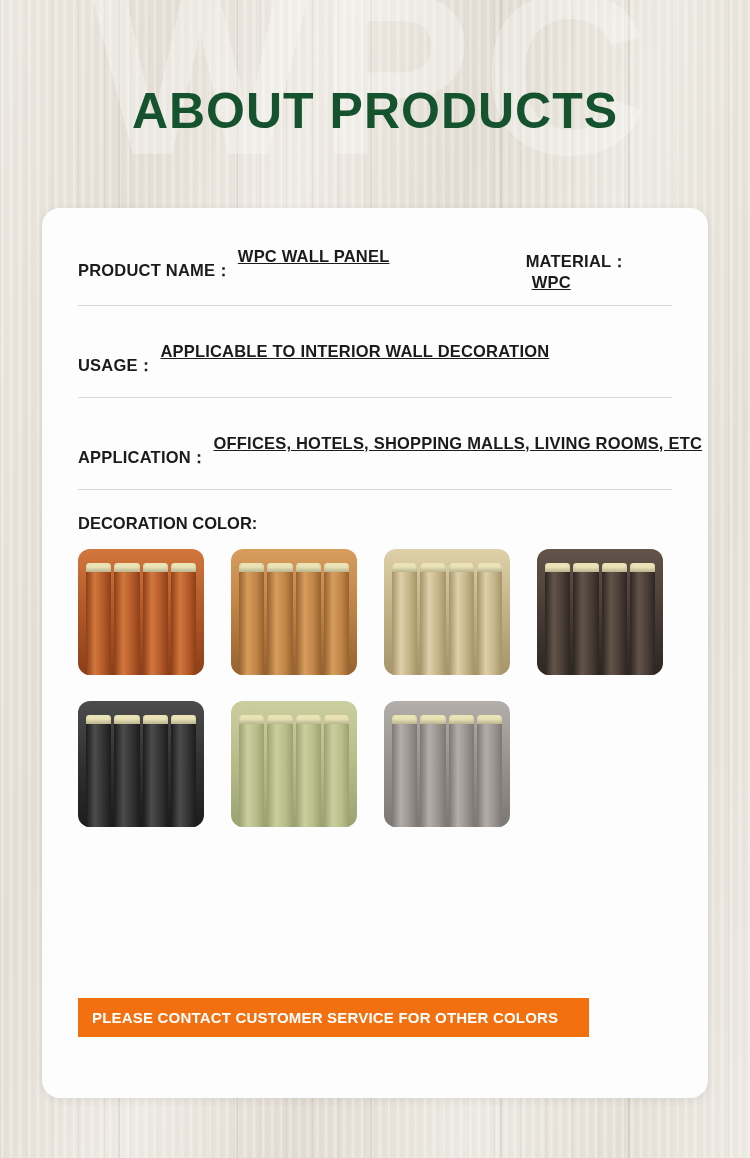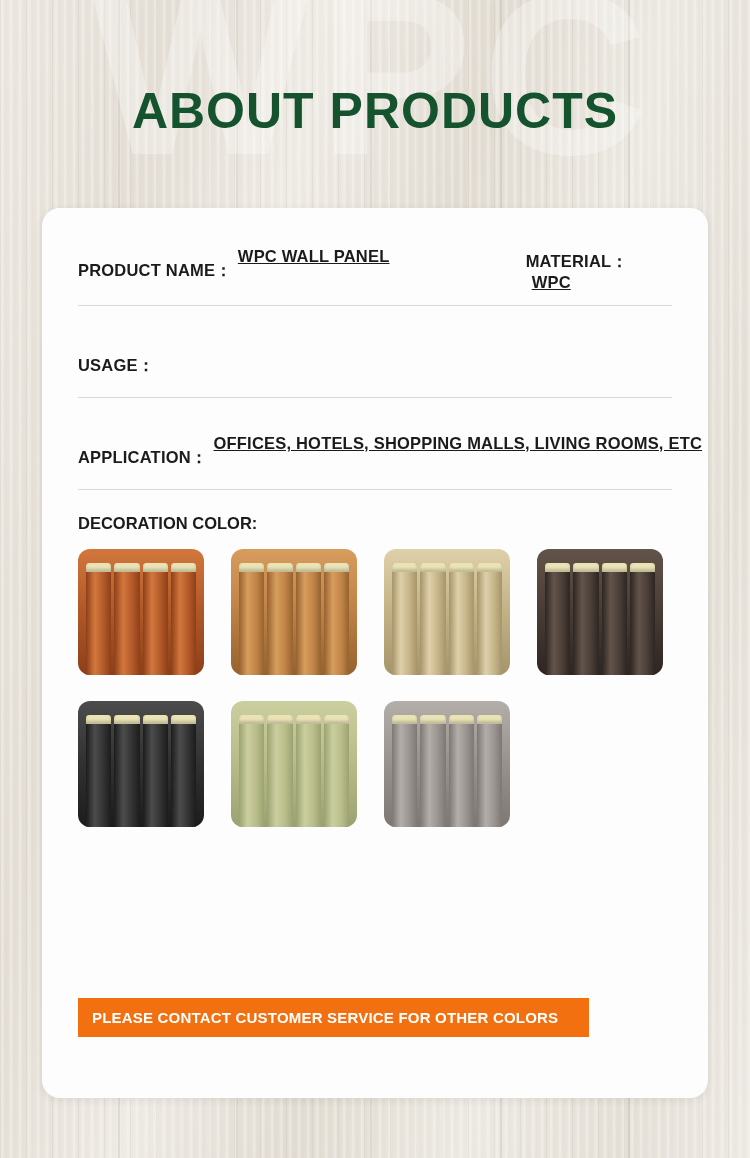--- a/index.html
+++ b/index.html
@@ -174,20 +174,21 @@
     <span class="spec-value">WPC WALL PANEL</span>
     <span class="spec-right">
       <span class="spec-label">MATERIAL：</span>
       <span class="spec-value">WPC</span>
     </span>
   </div>
 
 
   <div class="spec-row">
     <span class="spec-label">USAGE：</span>
+    <span class="spec-value">APPLICABLE TO INTERIOR WALL DECORATION</span>
   </div>
 
   <div class="spec-row">
     <span class="spec-label">APPLICATION：</span>
     <span class="spec-value">OFFICES, HOTELS, SHOPPING MALLS, LIVING ROOMS, ETC</span>
   </div>
 
   <div class="color-heading">DECORATION COLOR:</div>
 
   <div class="swatches" id="swatch-grid">

